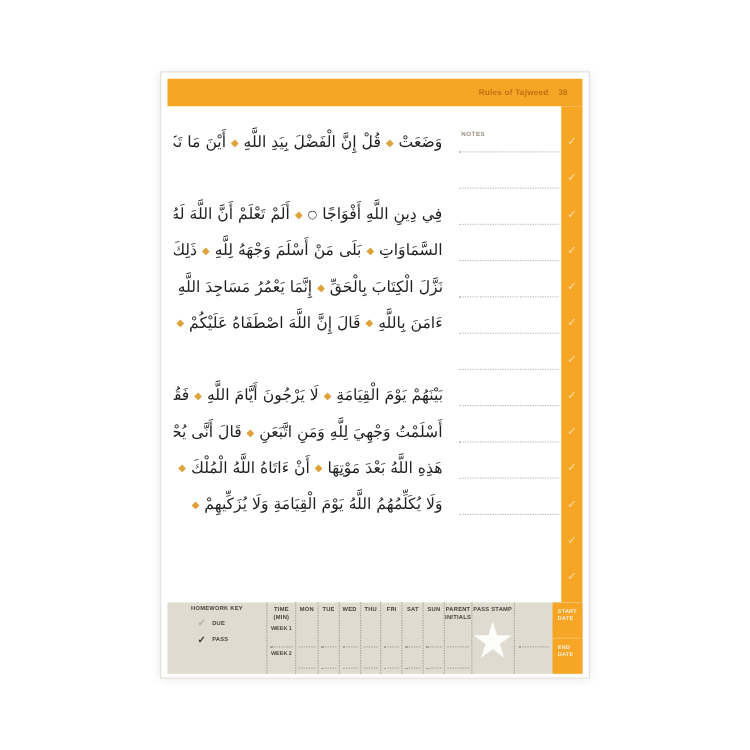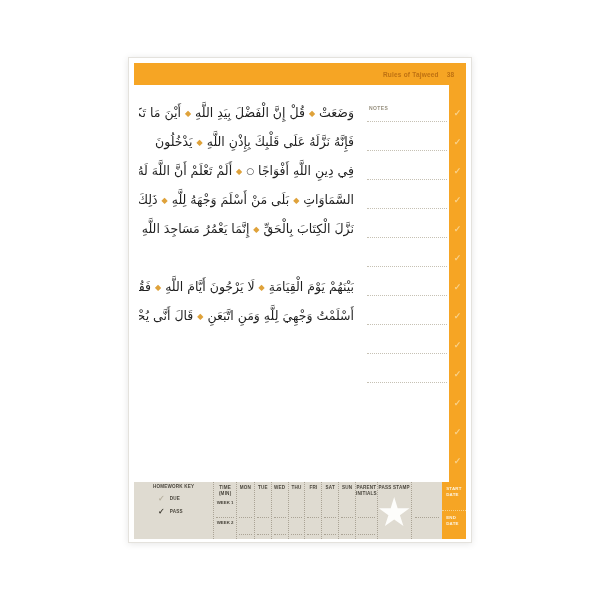--- a/index.html
+++ b/index.html
@@ -105,50 +105,55 @@
     </div>
 
   <div class="notes-label">NOTES</div>
 
   <div class="lines" id="lines">
       <div class="row">
         <div class="ayah">وَضَعَتْ <span class="mk">◆</span> قُلْ إِنَّ الْفَضْلَ بِيَدِ اللَّهِ <span class="mk">◆</span> أَيْنَ مَا تَكُونُوا يَأْتِ</div>
         <div class="dotline"></div>
       </div>
       <div class="row">
-        <div class="ayah">فَإِنَّهُ نَزَّلَهُ عَلَى قَلْبِكَ بِإِذْنِ اللَّهِ <span class="mk">◆</span> يَدْخُلُونَ</div>
         <div class="dotline"></div>
       </div>
       <div class="row">
         <div class="ayah">فِي دِينِ اللَّهِ أَفْوَاجًا <span class="circ">○</span> <span class="mk">◆</span> أَلَمْ تَعْلَمْ أَنَّ اللَّهَ لَهُ مُلْكُ</div>
         <div class="dotline"></div>
       </div>
       <div class="row">
         <div class="ayah">السَّمَاوَاتِ <span class="mk">◆</span> بَلَى مَنْ أَسْلَمَ وَجْهَهُ لِلَّهِ <span class="mk">◆</span> ذَلِكَ بِأَنَّ اللَّهَ</div>
         <div class="dotline"></div>
       </div>
       <div class="row">
         <div class="ayah">نَزَّلَ الْكِتَابَ بِالْحَقِّ <span class="mk">◆</span> إِنَّمَا يَعْمُرُ مَسَاجِدَ اللَّهِ مَنْ</div>
         <div class="dotline"></div>
       </div>
       <div class="row">
+        <div class="ayah">ءَامَنَ بِاللَّهِ <span class="mk">◆</span> قَالَ إِنَّ اللَّهَ اصْطَفَاهُ عَلَيْكُمْ <span class="mk">◆</span></div>
+        <div class="dotline"></div>
+      </div>
+      <div class="row">
         <div class="dotline"></div>
       </div>
       <div class="row">
         <div class="ayah">بَيْنَهُمْ يَوْمَ الْقِيَامَةِ <span class="mk">◆</span> لَا يَرْجُونَ أَيَّامَ اللَّهِ <span class="mk">◆</span> فَقُلْ</div>
         <div class="dotline"></div>
       </div>
       <div class="row">
         <div class="ayah">أَسْلَمْتُ وَجْهِيَ لِلَّهِ وَمَنِ اتَّبَعَنِ <span class="mk">◆</span> قَالَ أَنَّى يُحْيِي</div>
         <div class="dotline"></div>
       </div>
       <div class="row">
-        <div class="dotline"></div>
-      </div>
-      <div class="row">
+        <div class="ayah">هَذِهِ اللَّهُ بَعْدَ مَوْتِهَا <span class="mk">◆</span> أَنْ ءَاتَاهُ اللَّهُ الْمُلْكَ <span class="mk">◆</span></div>
+        <div class="dotline"></div>
+      </div>
+      <div class="row">
+        <div class="ayah">وَلَا يُكَلِّمُهُمُ اللَّهُ يَوْمَ الْقِيَامَةِ وَلَا يُزَكِّيهِمْ <span class="mk">◆</span></div>
         <div class="dotline"></div>
       </div>
     </div>
 
   <div class="hw">
 
     <div class="col hw-key">
       <div class="colhead">HOMEWORK KEY</div>
       <div class="key-row">
         <span class="chk light">✓</span>

